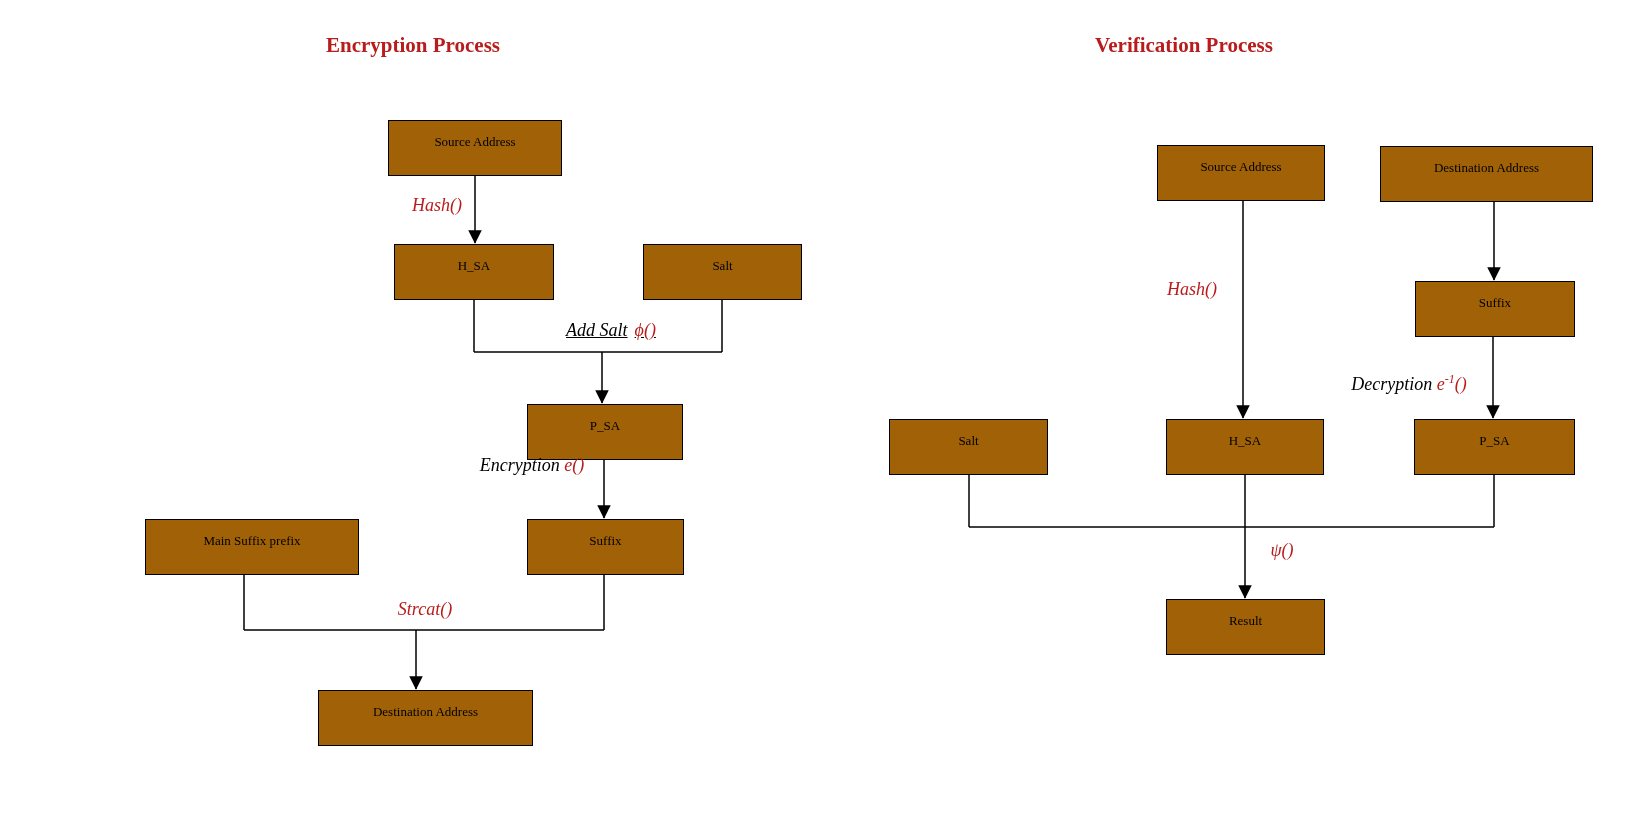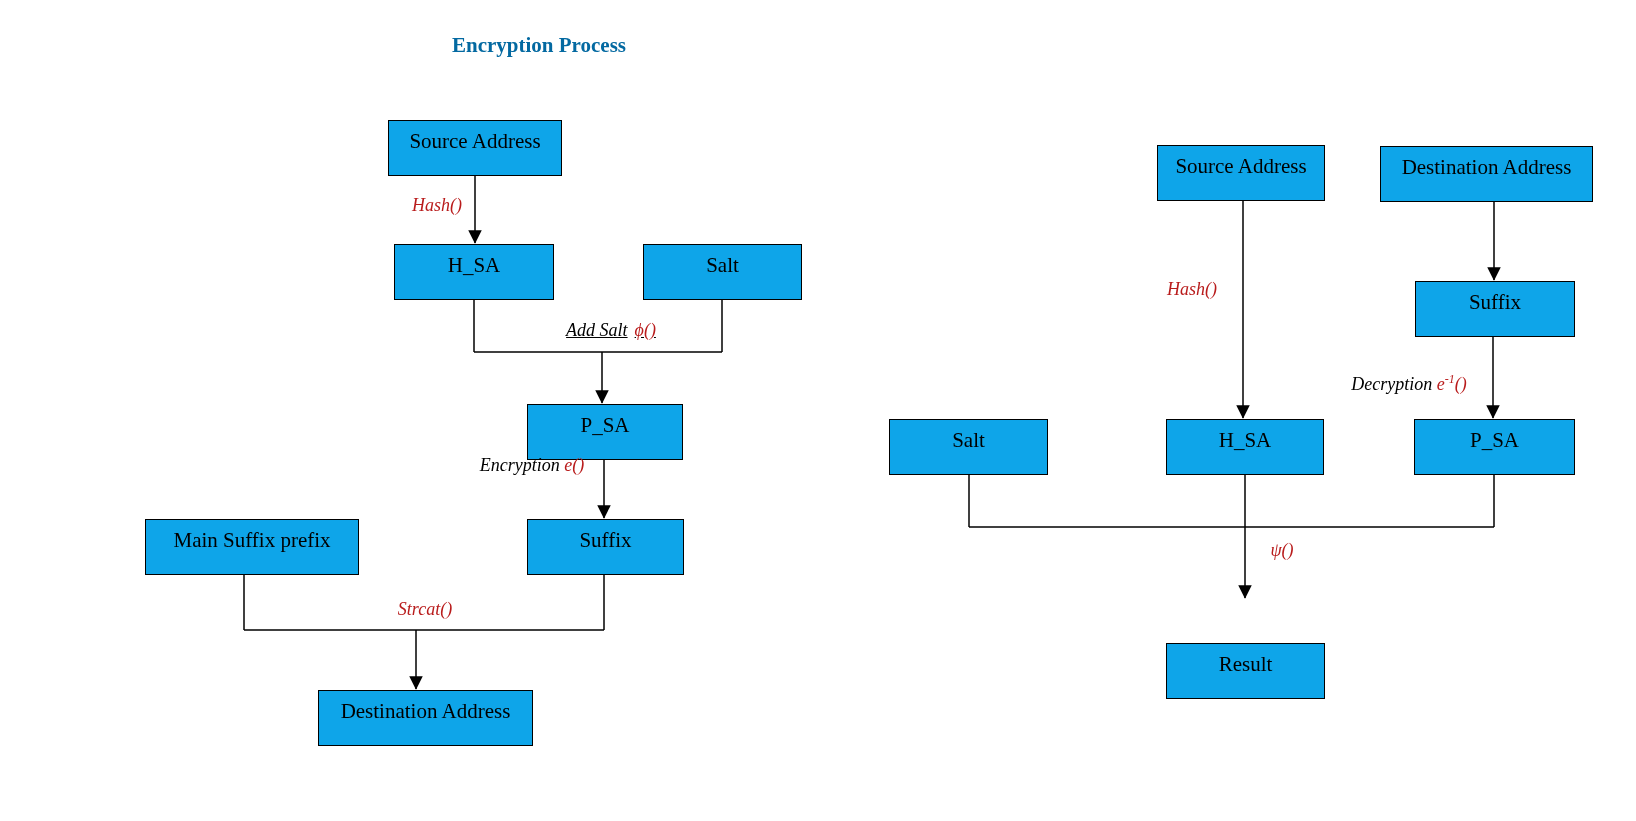--- a/index.html
+++ b/index.html
@@ -2,28 +2,28 @@
 <html><head>
 <meta charset="utf-8">
 <style>
   html,body { margin:0; padding:0; background:#ffffff; }
   .canvas {
     position:relative; width:1636px; height:821px; background:#ffffff;
     font-family:"Liberation Serif","DejaVu Serif",serif; overflow:hidden;
   }
   svg.wires { position:absolute; left:0; top:0; width:1636px; height:821px; }
   .title {
-    position:absolute; width:300px; text-align:right;
-    font-weight:bold; font-size:21px; color:#0369a1; line-height:24px;
+    position:absolute; width:300px; text-align:left;
+    font-weight:bold; font-size:21px; color:#b91c1c; line-height:24px;
   }
   .node {
     position:absolute; height:56px; box-sizing:border-box;
-    border:1.6px solid #000; background:#0ea5e9;
+    border:1.6px solid #000; background:#a16207;
     display:flex; align-items:center; justify-content:center;
-    font-size:21px; color:#000; padding-bottom:13px; white-space:nowrap;
+    font-size:13px; color:#000; padding-bottom:13px; white-space:nowrap;
   }
   .edge-label {
     position:absolute; transform:translate(-50%,-50%);
     font-style:italic; font-size:18px; white-space:nowrap; line-height:20px;
   }
   .lb-black { color:#000000; }
   .lb-blue  { color:#b91c1c; }
   .gap-left { margin-left:7px; }
   sup.lb-blue { font-size:12px; line-height:10px; }
 </style>
@@ -55,20 +55,21 @@
       <path d="M1494 202 V280" marker-end="url(#ah)"></path>
       <path d="M1493 337 V418" marker-end="url(#ah)"></path>
       <path d="M969 475 V527"></path>
       <path d="M1494 475 V527"></path>
       <path d="M969 527 H1494"></path>
       <path d="M1245 475 V598" marker-end="url(#ah)"></path>
     </g>
   </svg>
 
   <div class="title" style="left:326px; top:33px;">Encryption Process</div>
+  <div class="title" style="left:1095px; top:33px;">Verification Process</div>
 
   <div class="node" style="left:388px; top:120px; width:174px;">
     <span>Source Address</span>
   </div>
   <div class="node" style="left:394px; top:244px; width:160px;">
     <span>H_SA</span>
   </div>
   <div class="node" style="left:643px; top:244px; width:159px;">
     <span>Salt</span>
   </div>
@@ -109,21 +110,21 @@
   </div>
   <div class="node" style="left:889px; top:419px; width:159px;">
     <span>Salt</span>
   </div>
   <div class="node" style="left:1166px; top:419px; width:158px;">
     <span>H_SA</span>
   </div>
   <div class="node" style="left:1414px; top:419px; width:161px;">
     <span>P_SA</span>
   </div>
-  <div class="node" style="left:1166px; top:599px; width:159px;margin-top:44px;">
+  <div class="node" style="left:1166px; top:599px; width:159px;">
     <span>Result</span>
   </div>
 
   <div class="edge-label" style="left:1192px; top:289px;">
     <span class="lb-blue">Hash()</span>
   </div>
   <div class="edge-label" style="left:1409px; top:384px;">
     <span class="lb-black">Decryption</span>&nbsp;<span class="lb-blue">e</span><sup class="lb-blue">-1</sup><span class="lb-blue">()</span>
   </div>
   <div class="edge-label" style="left:1282px; top:550px;">

